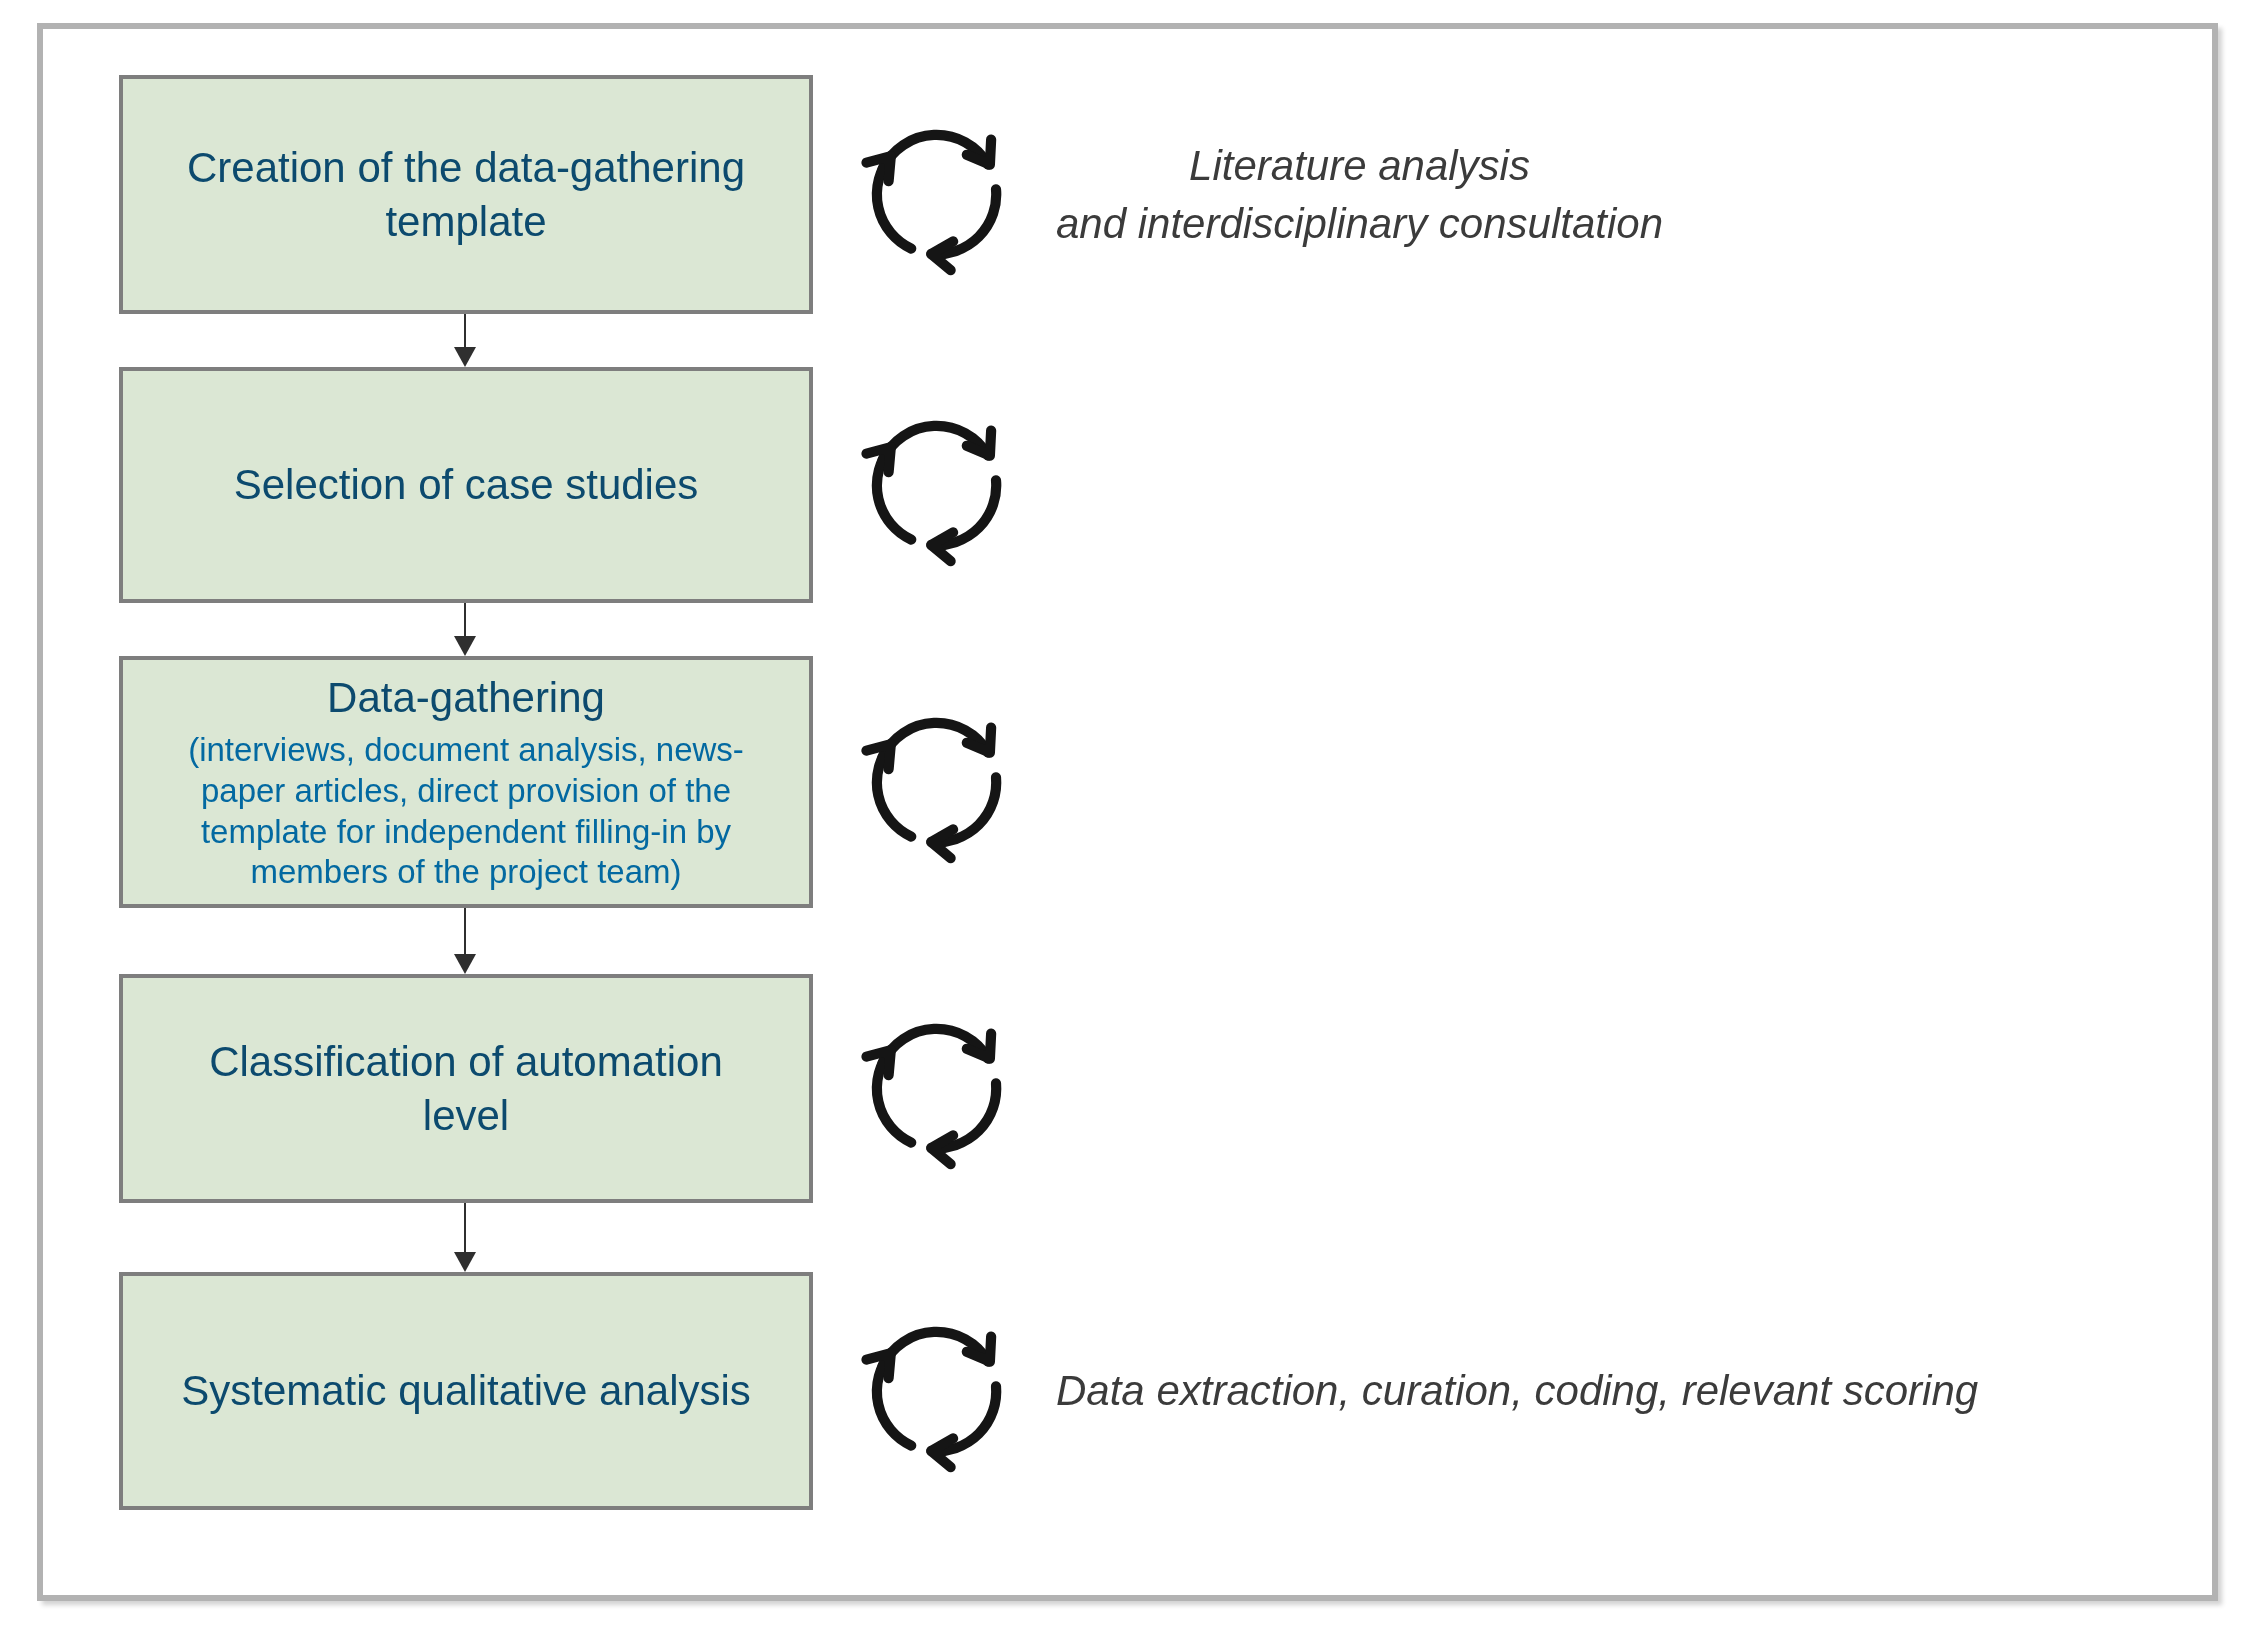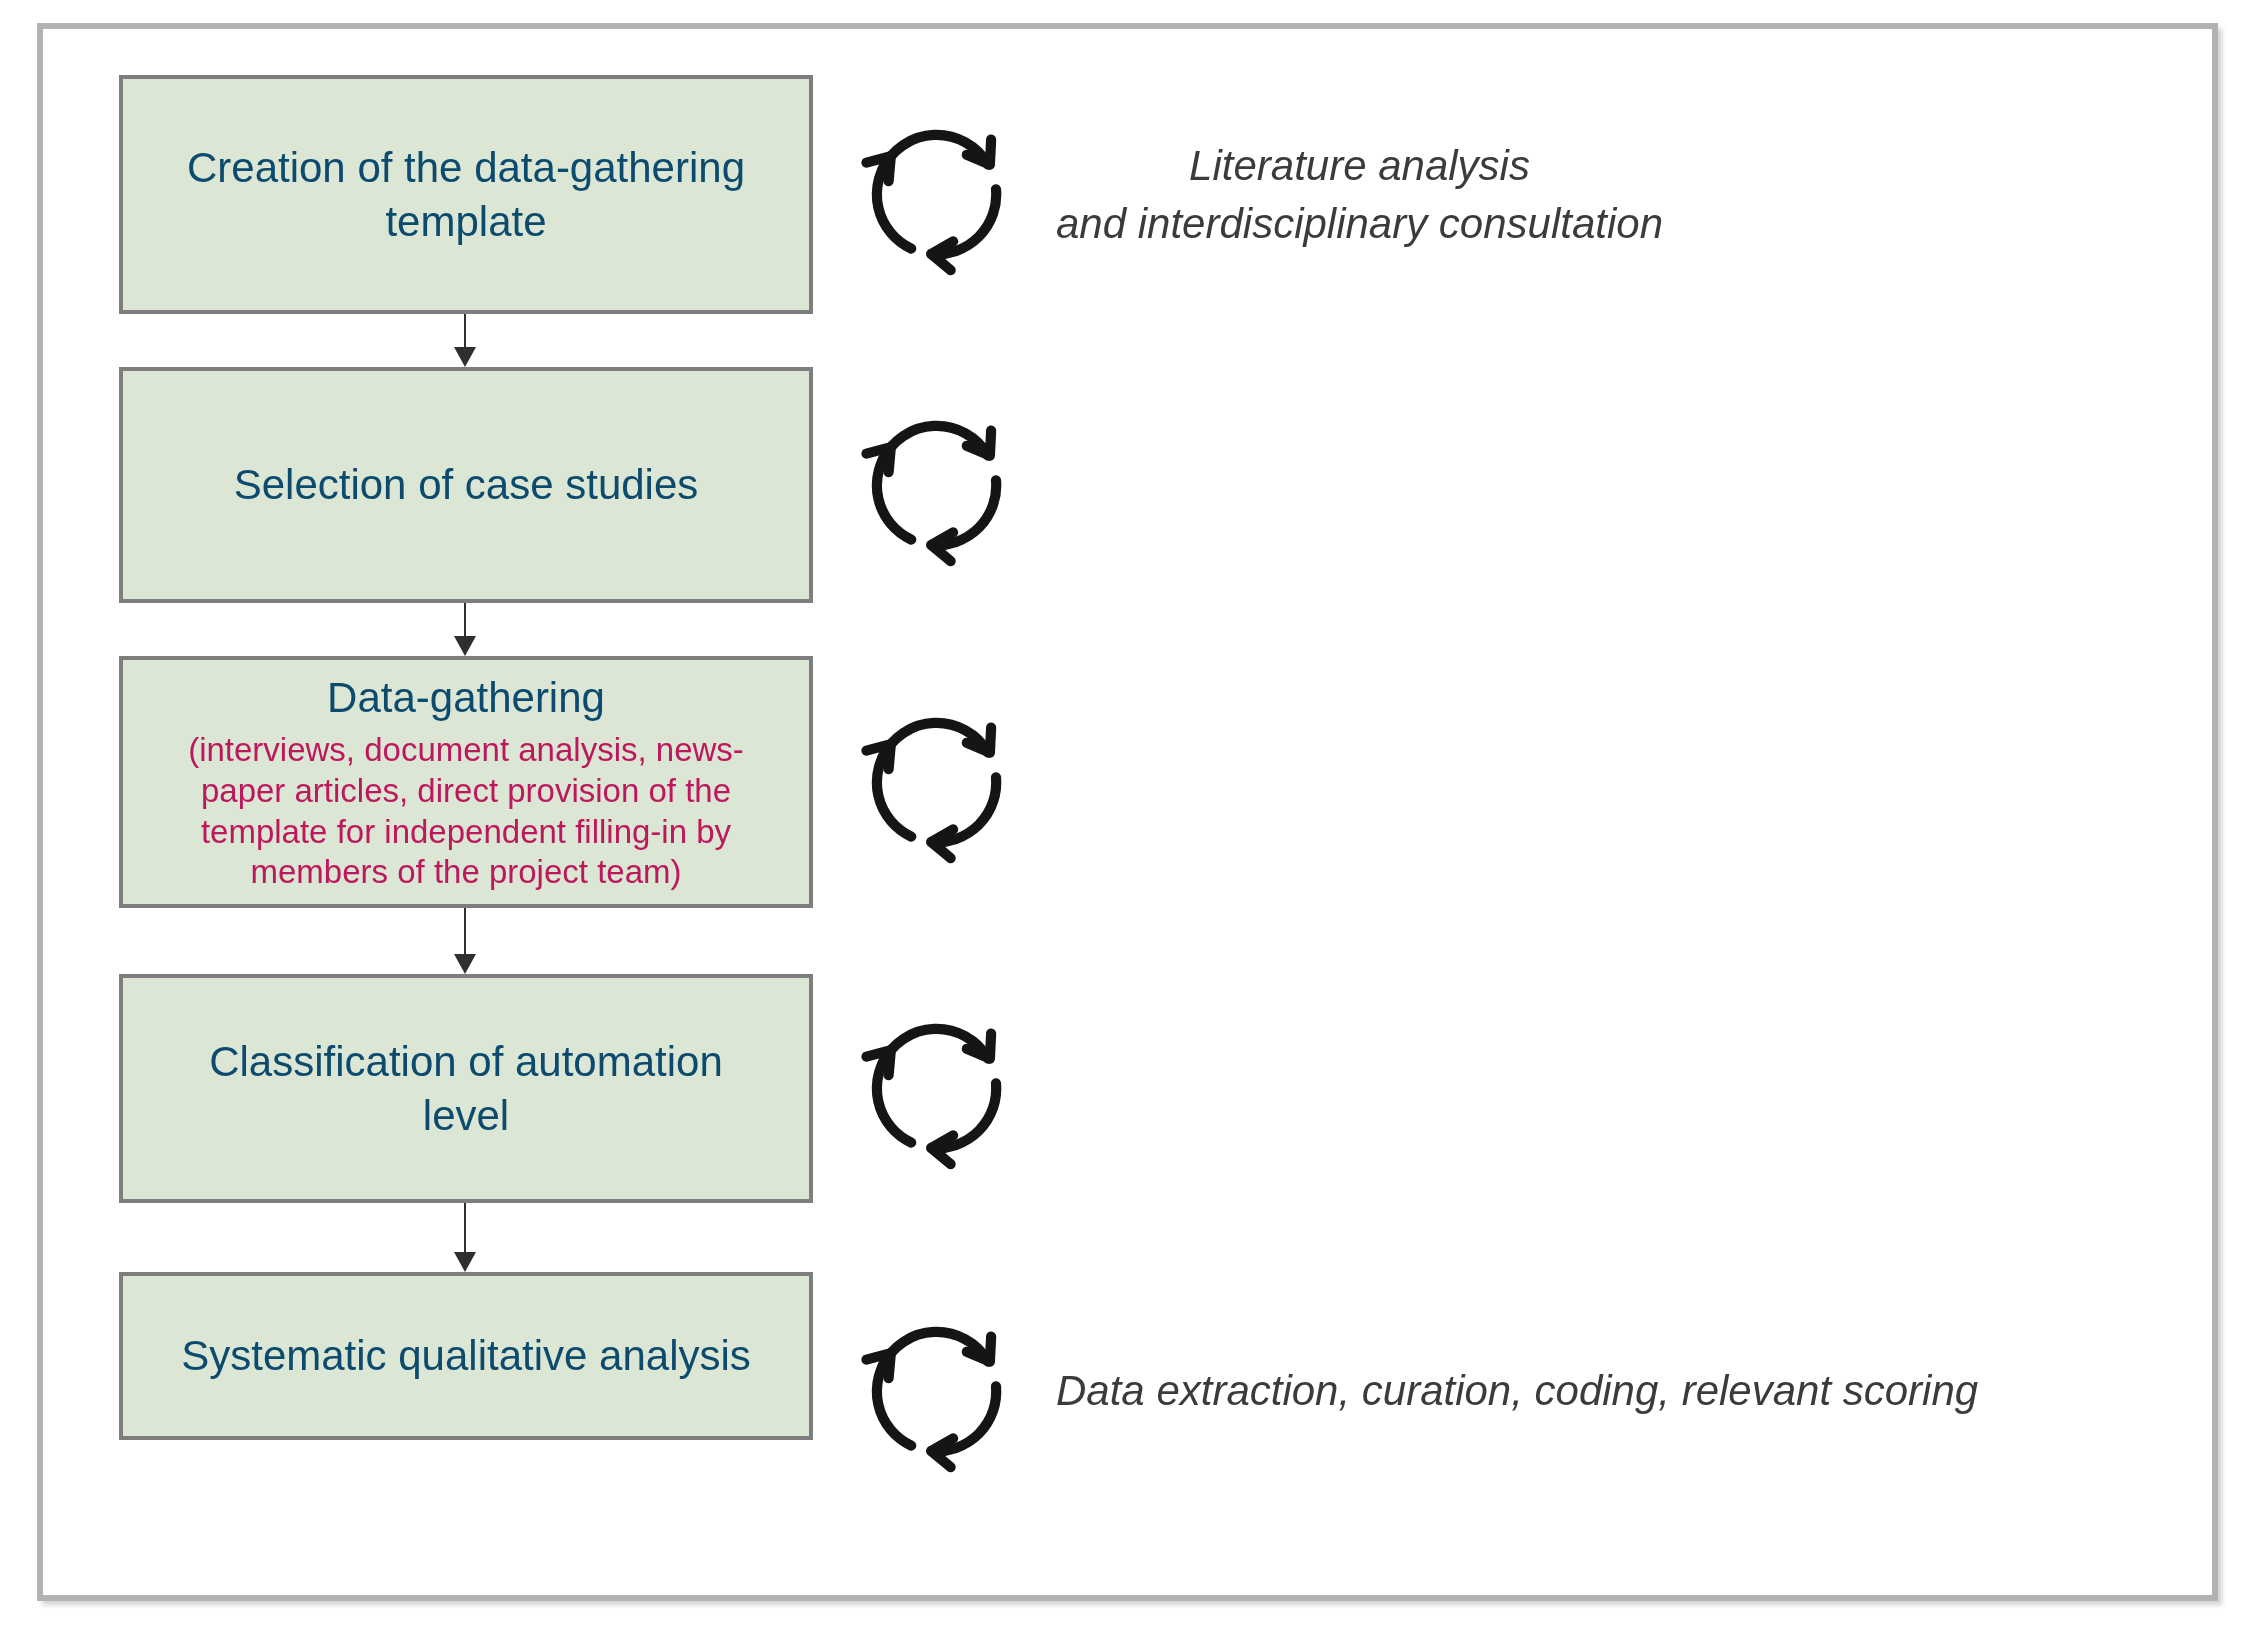--- a/index.html
+++ b/index.html
@@ -37,21 +37,21 @@
   }
   .box-label {
     font-size: 42px;
     line-height: 1.28;
     color: #0c4a6e;
     white-space: pre-line;
   }
   .box-detail {
     font-size: 33px;
     line-height: 1.24;
-    color: #be185d;
+    color: #0369a1;
     white-space: pre-line;
     margin-top: 5.3px;
   }
   .connector {
     position: absolute;
     left: 453px;
     width: 24px;
     display: flex;
     flex-direction: column;
     align-items: center;
@@ -123,21 +123,21 @@
 paper articles, direct provision of the
 template for independent filling-in by
 members of the project team)</div>
 </div>
 
 <div class="step-box" style="top:974px;height:229px">
   <div class="box-label">Classification of automation
 level</div>
 </div>
 
-<div class="step-box" style="top:1272px;height:168px">
+<div class="step-box" style="top:1272px;height:238px">
   <div class="box-label">Systematic qualitative analysis</div>
 </div>
 
 <div class="connector" style="top:314px;height:53px">
   <div class="line"></div>
   <div class="head"></div>
 </div>
 <div class="connector" style="top:603px;height:53px">
   <div class="line"></div>
   <div class="head"></div>

